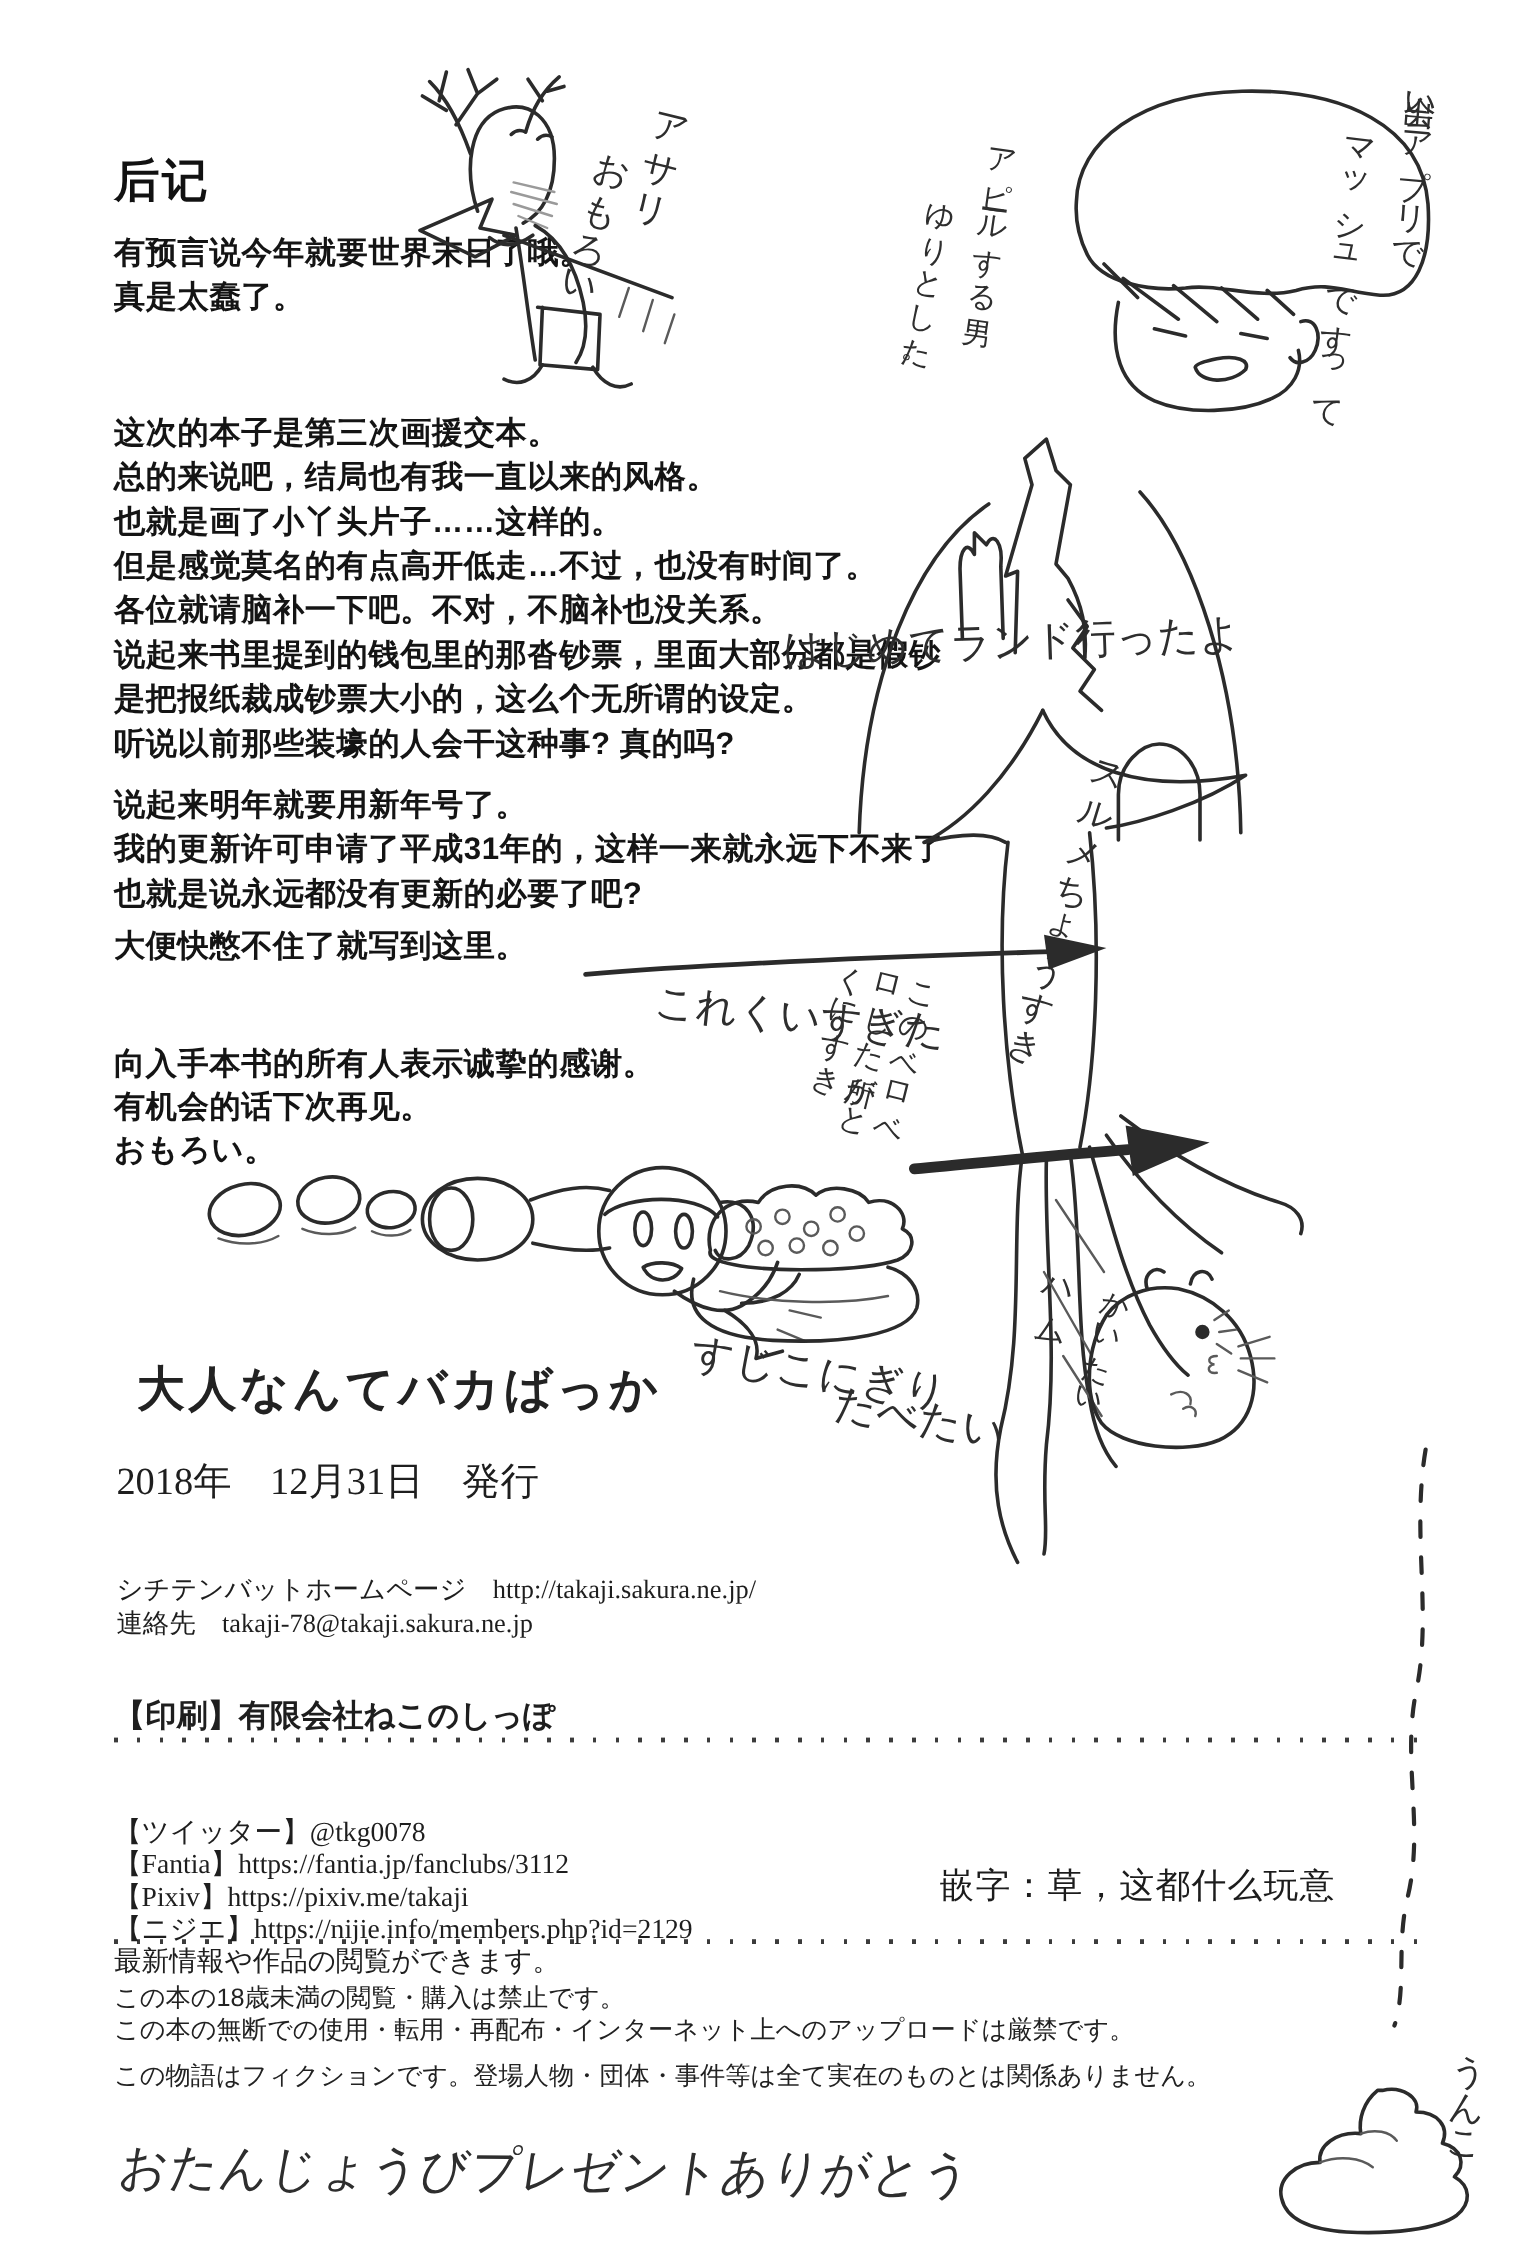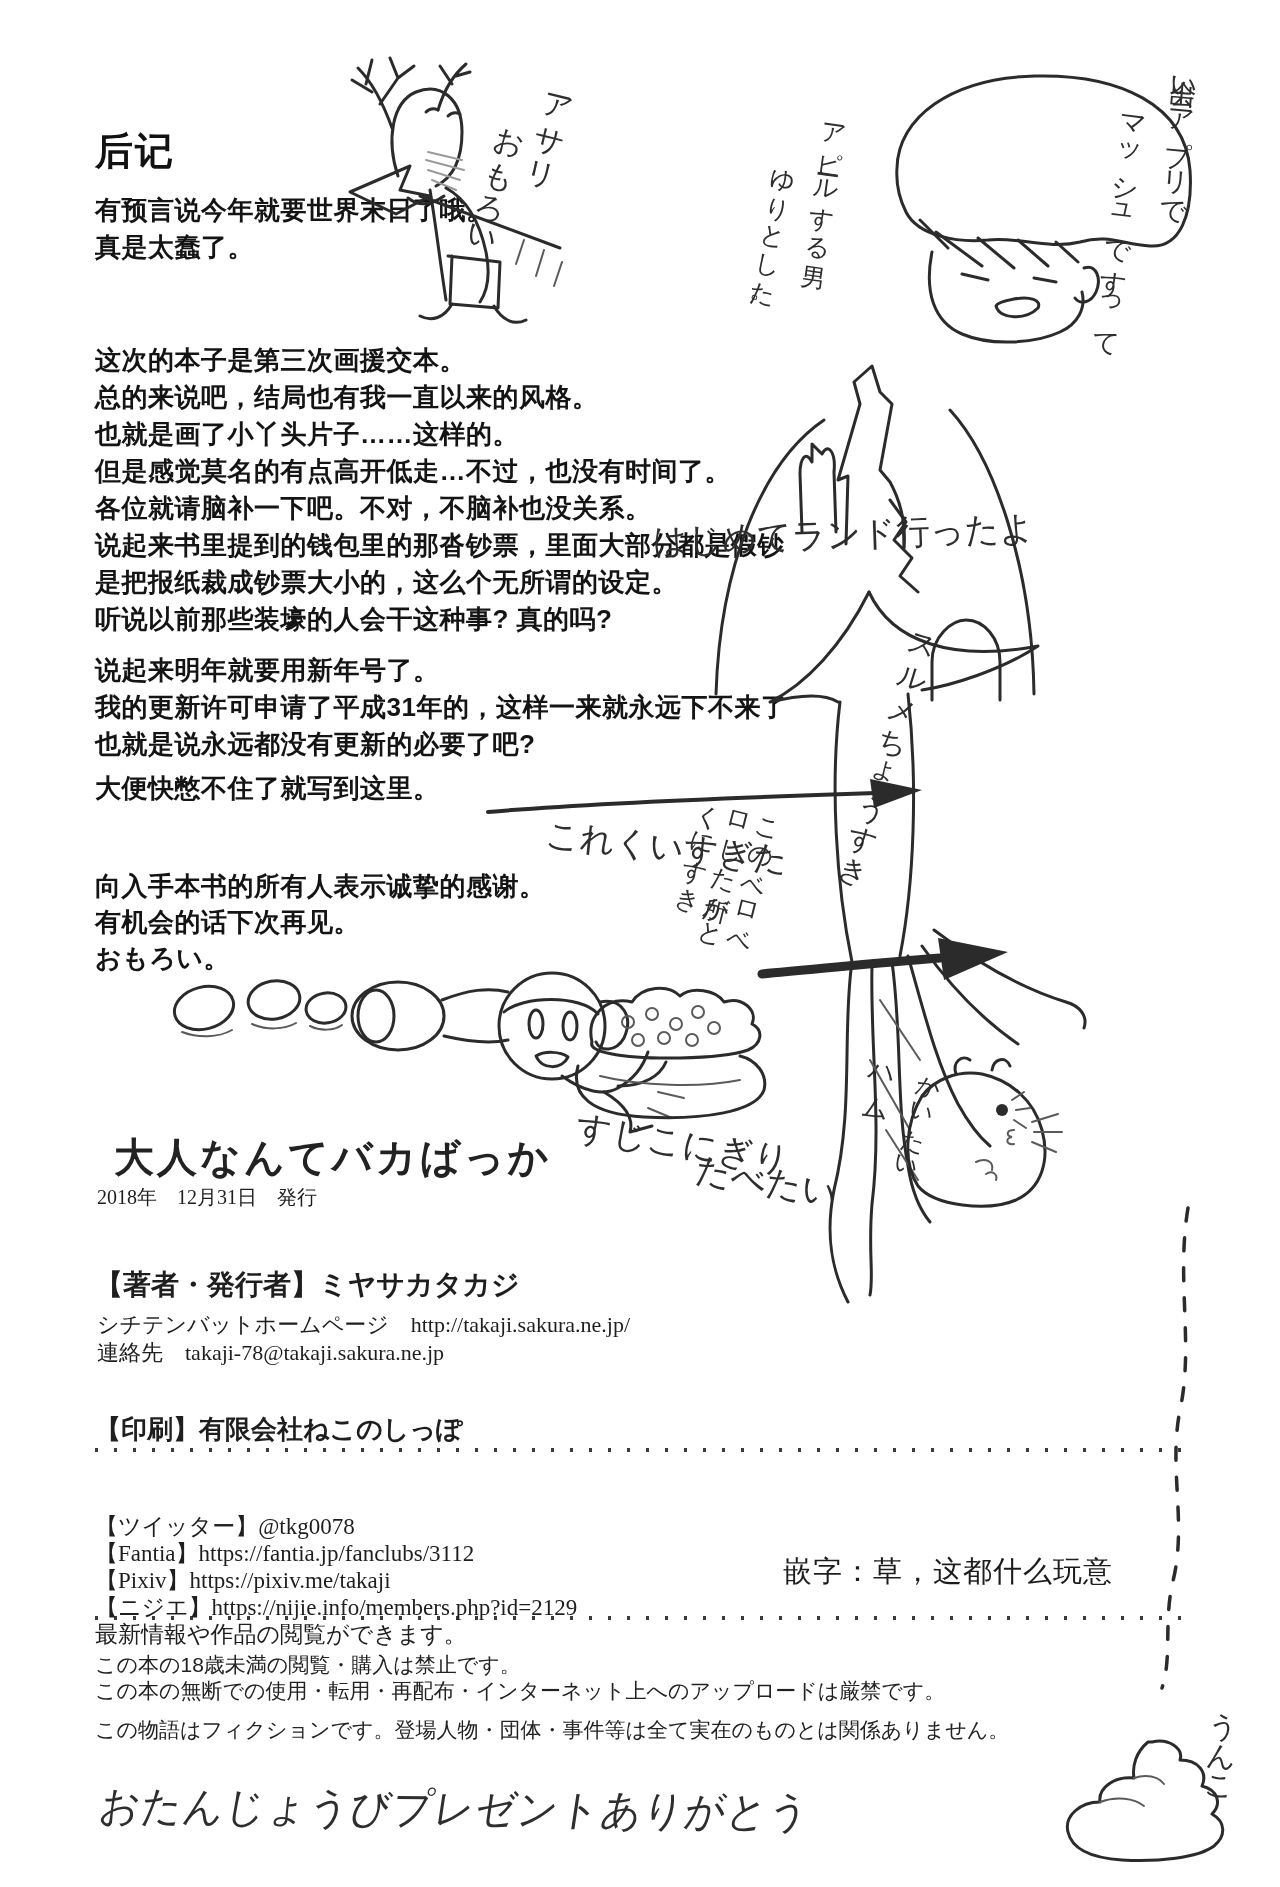--- a/index.html
+++ b/index.html
@@ -4,21 +4,21 @@
 <style>
   html,body{margin:0;padding:0;background:#e8e8e8;}
   #page{position:relative;width:1280px;height:1887px;background:#ffffff;overflow:hidden;
         font-family:"Liberation Sans",sans-serif;}
   .abs{position:absolute;}
   .cn{font-family:"Liberation Sans",sans-serif;font-weight:600;font-size:26px;line-height:37px;
       color:#141414;letter-spacing:.5px;white-space:nowrap;}
   .cn-title{font-size:38px;font-weight:800;letter-spacing:2px;color:#111;}
   .serif{font-family:"Liberation Serif",serif;color:#1e1e1e;white-space:nowrap;}
   .book-title{font-size:40px;font-weight:700;letter-spacing:3px;color:#222;margin-left:19px;}
-  .date-line{font-size:20px;}
+  .date-line{font-size:32px;margin-top:29px;}
   .author-line{font-size:28px;font-weight:700;}
   .small-serif{font-size:22px;}
   .printer-line{font-size:26px;font-weight:600;margin-top:32px;}
   .link-line{font-size:23px;line-height:27px;margin-top:37px;}
   .notice{font-family:"Liberation Sans",sans-serif;font-size:21px;color:#222;white-space:nowrap;}
   .hand{font-family:"Liberation Sans",sans-serif;color:#2e2e2e;white-space:nowrap;
         transform-origin:top left;}
   .v{writing-mode:vertical-rl;text-orientation:upright;}
   .dots{height:4px;background:repeating-linear-gradient(90deg,#3b3b3b 0 3px,transparent 3px 19px);}
   .scrawl{transform-origin:top left;}
@@ -59,21 +59,20 @@
   <div class="abs cn" style="left:95px;top:770px">大便快憋不住了就写到这里。</div>
 
   <div class="abs cn" style="left:95px;top:868px;line-height:36px">
     <div>向入手本书的所有人表示诚挚的感谢。</div>
     <div>有机会的话下次再见。</div>
     <div>おもろい。</div>
   </div>
 
   <div class="abs serif book-title" style="left:95px;top:1130px">大人なんてバカばっか</div>
   <div class="abs serif date-line" style="left:97px;top:1184px">2018年　12月31日　発行</div>
-  <div class="abs serif author-line" style="left:95px;top:1266px">【著者・発行者】ミヤサカタカジ</div>
   <div class="abs serif small-serif" style="left:97px;top:1310px">シチテンバットホームページ　http://takaji.sakura.ne.jp/</div>
   <div class="abs serif small-serif" style="left:97px;top:1338px">連絡先　takaji-78@takaji.sakura.ne.jp</div>
   <div class="abs serif printer-line" style="left:95px;top:1380px">【印刷】有限会社ねこのしっぽ</div>
 
   <div class="abs dots" style="left:95px;top:1448px;width:1095px"></div>
   <div class="abs dots" style="left:95px;top:1616px;width:1100px"></div>
 
   <div class="abs serif link-line" style="left:95px;top:1476px">
     <div>【ツイッター】@tkg0078</div>
     <div>【Fantia】https://fantia.jp/fanclubs/3112</div>

